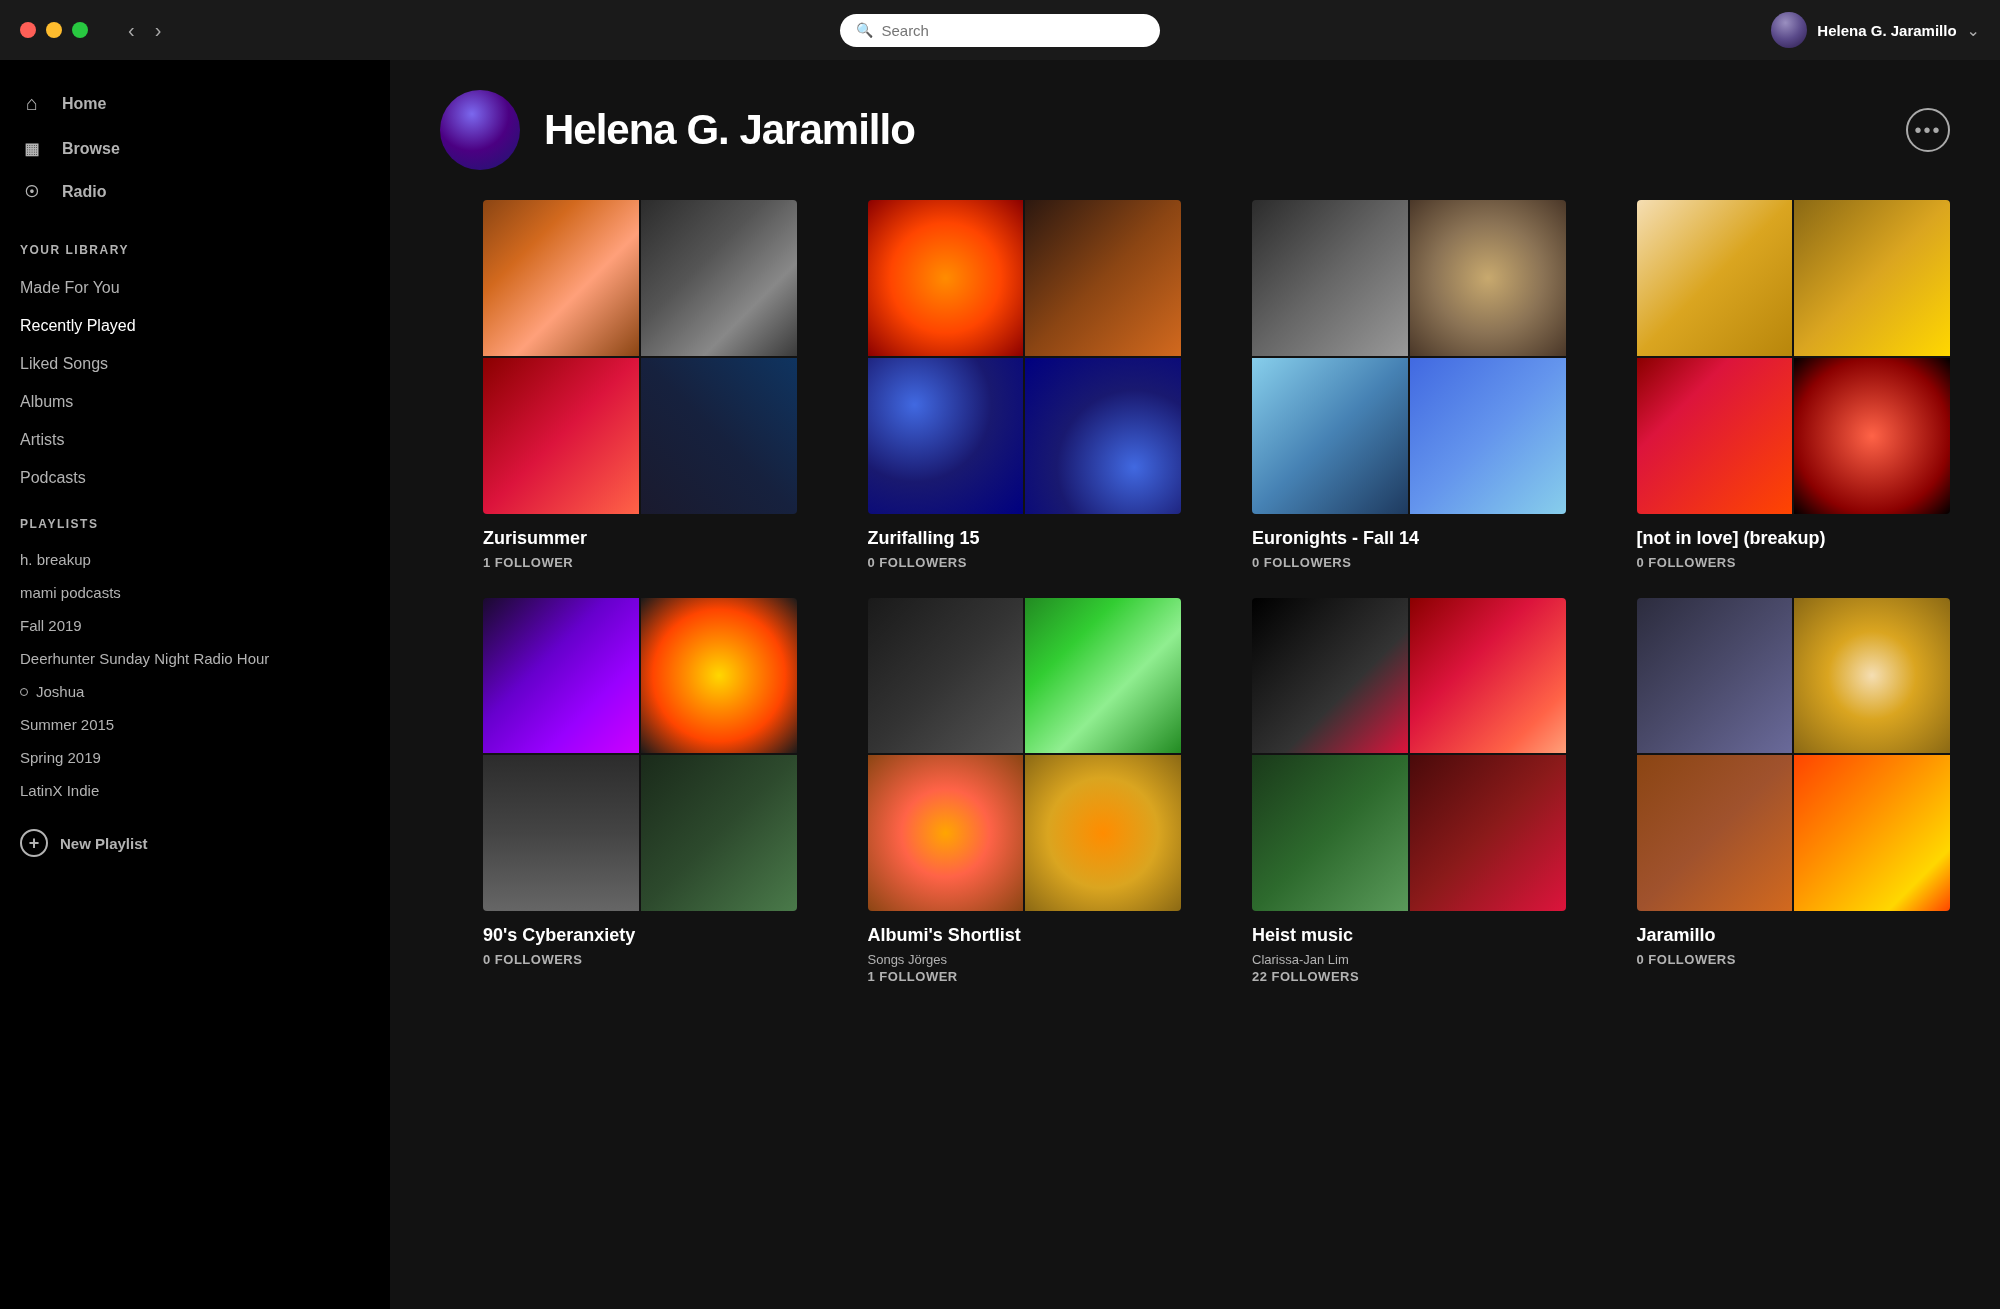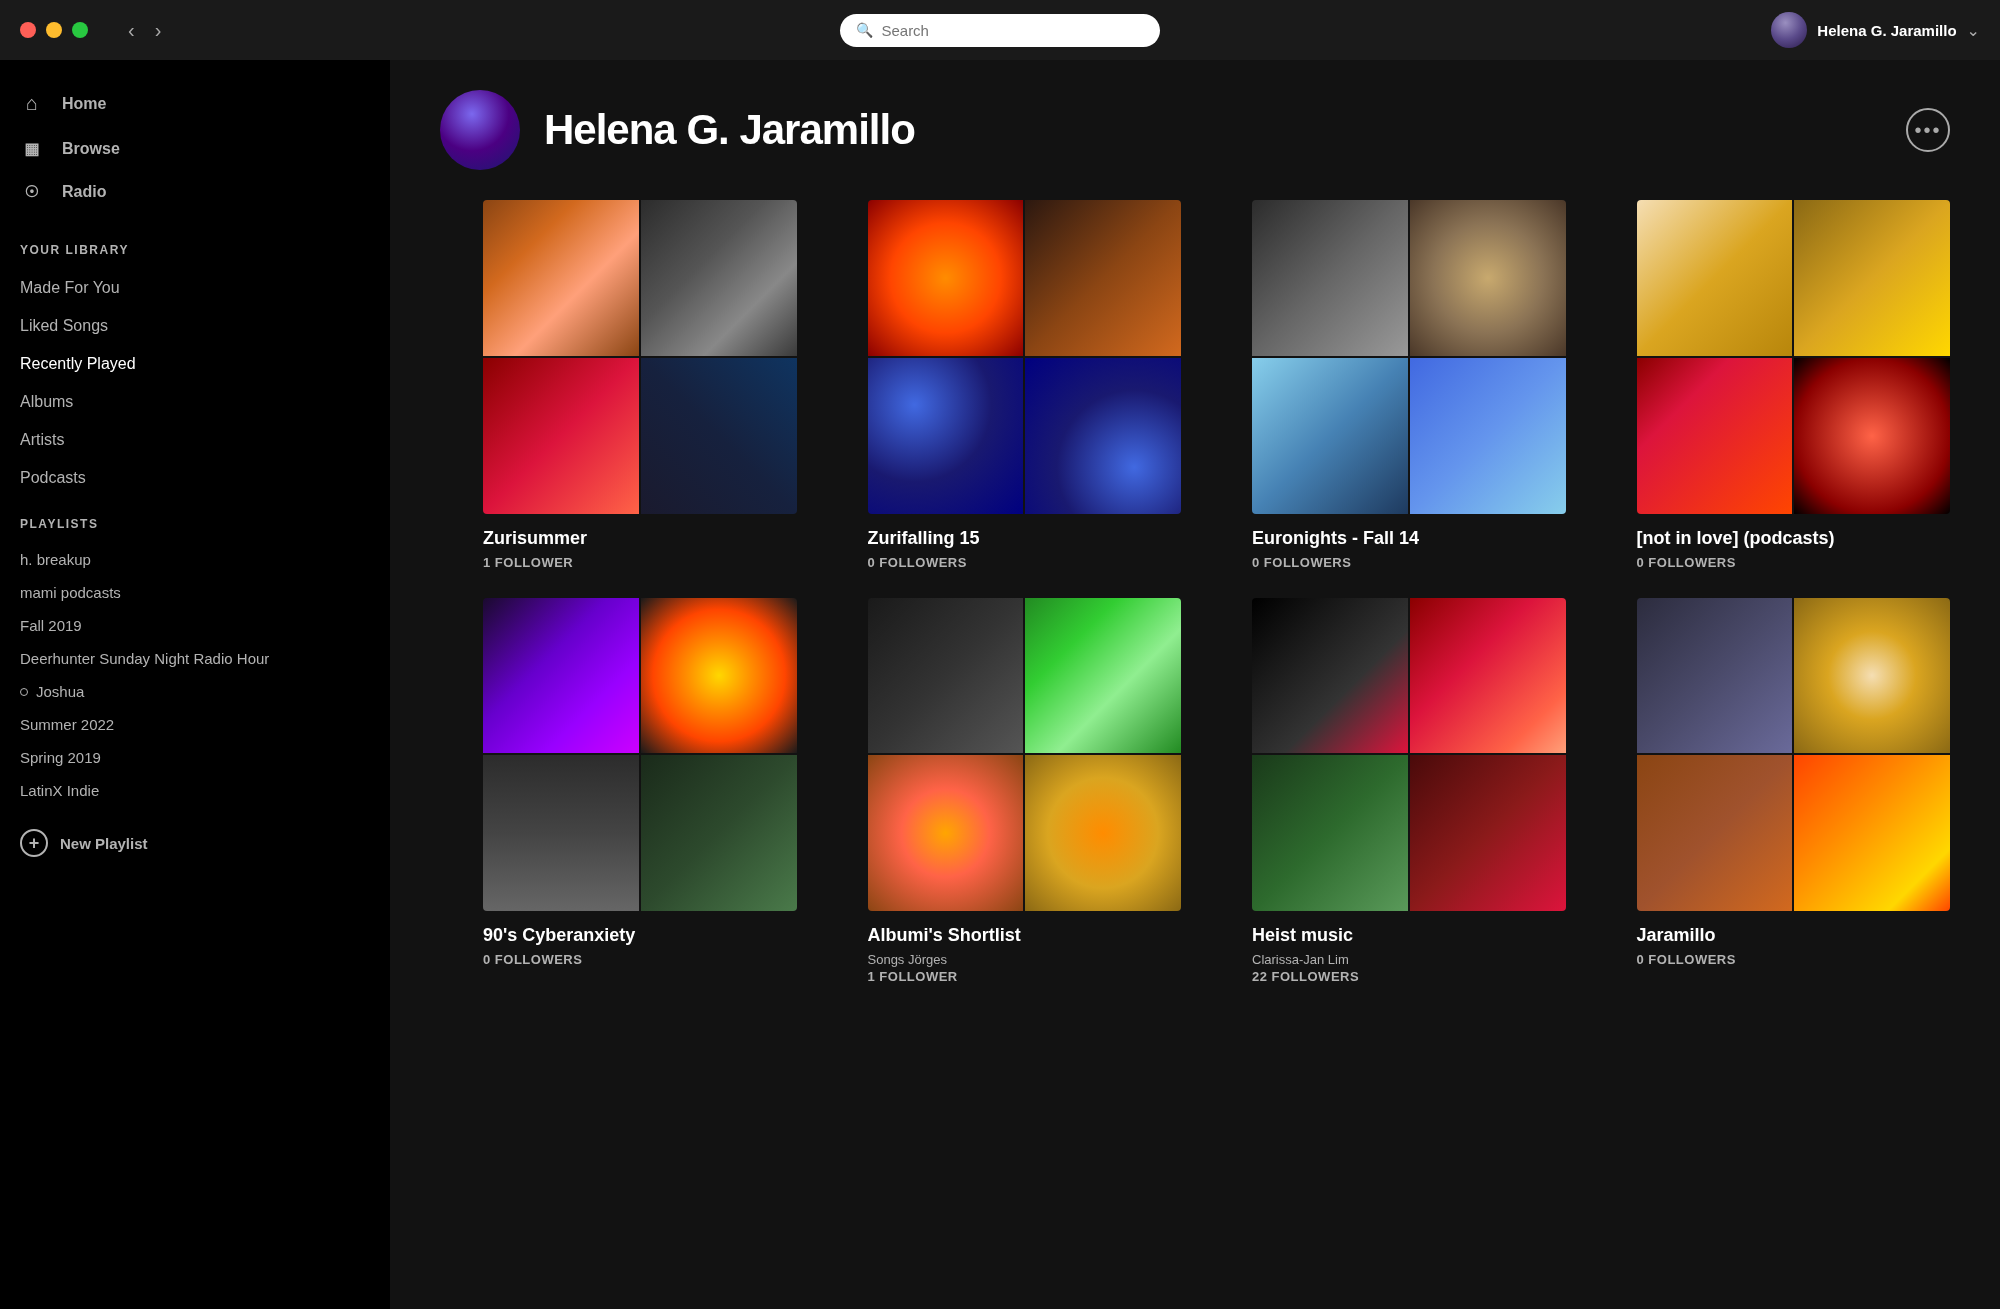--- a/index.html
+++ b/index.html
@@ -434,22 +434,22 @@
       </div>
       <div class="sidebar-nav-item">
         <span class="nav-icon" style="font-size:16px;">☉</span>
         <span>Radio</span>
       </div>
     </div>
 
     <div class="sidebar-section-title">YOUR LIBRARY</div>
 
     <div class="sidebar-library-item">Made For You</div>
+    <div class="sidebar-library-item active">Recently Played</div>
     <div class="sidebar-library-item">Liked Songs</div>
-    <div class="sidebar-library-item active">Recently Played</div>
     <div class="sidebar-library-item">Albums</div>
     <div class="sidebar-library-item">Artists</div>
     <div class="sidebar-library-item">Podcasts</div>
 
     <div class="sidebar-playlists-title">PLAYLISTS</div>
 
     <div class="sidebar-playlist-item">
       <span>h. breakup</span>
     </div>
     <div class="sidebar-playlist-item">
@@ -459,21 +459,21 @@
       <span>Fall 2019</span>
     </div>
     <div class="sidebar-playlist-item">
       <span>Deerhunter Sunday Night Radio Hour</span>
     </div>
     <div class="sidebar-playlist-item">
       <span class="dot-circle"></span>
       <span>Joshua</span>
     </div>
     <div class="sidebar-playlist-item">
-      <span>Summer 2022</span>
+      <span>Summer 2015</span>
     </div>
     <div class="sidebar-playlist-item">
       <span>Spring 2019</span>
     </div>
     <div class="sidebar-playlist-item">
       <span>LatinX Indie</span>
     </div>
 
     <div class="new-playlist-btn">
       <div class="plus-circle">+</div>
@@ -529,21 +529,21 @@
         <div class="playlist-followers">0 FOLLOWERS</div>
       </div>
 
       <div class="playlist-card">
         <div class="playlist-cover">
           <div class="cover-cell cover-notinlove-1"></div>
           <div class="cover-cell cover-notinlove-2"></div>
           <div class="cover-cell cover-notinlove-3"></div>
           <div class="cover-cell cover-notinlove-4"></div>
         </div>
-        <div class="playlist-name">[not in love] (podcasts)</div>
+        <div class="playlist-name">[not in love] (breakup)</div>
         <div class="playlist-followers">0 FOLLOWERS</div>
       </div>
 
       <div class="playlist-card">
         <div class="playlist-cover">
           <div class="cover-cell cover-90scyber-1"></div>
           <div class="cover-cell cover-90scyber-2"></div>
           <div class="cover-cell cover-90scyber-3"></div>
           <div class="cover-cell cover-90scyber-4"></div>
         </div>

